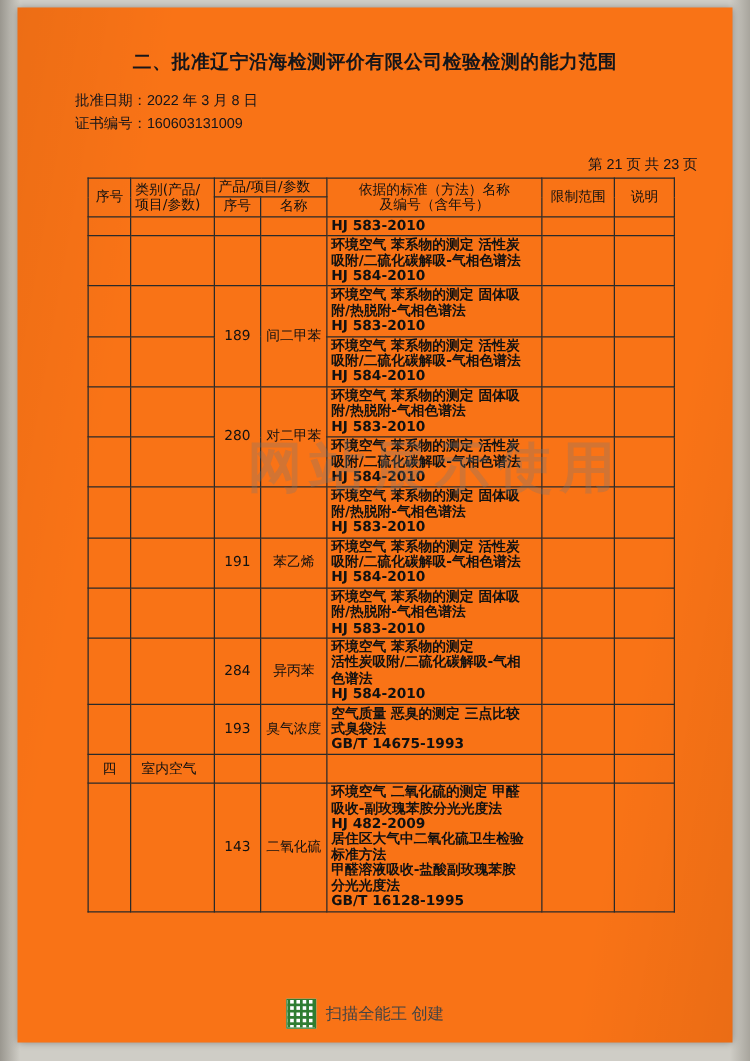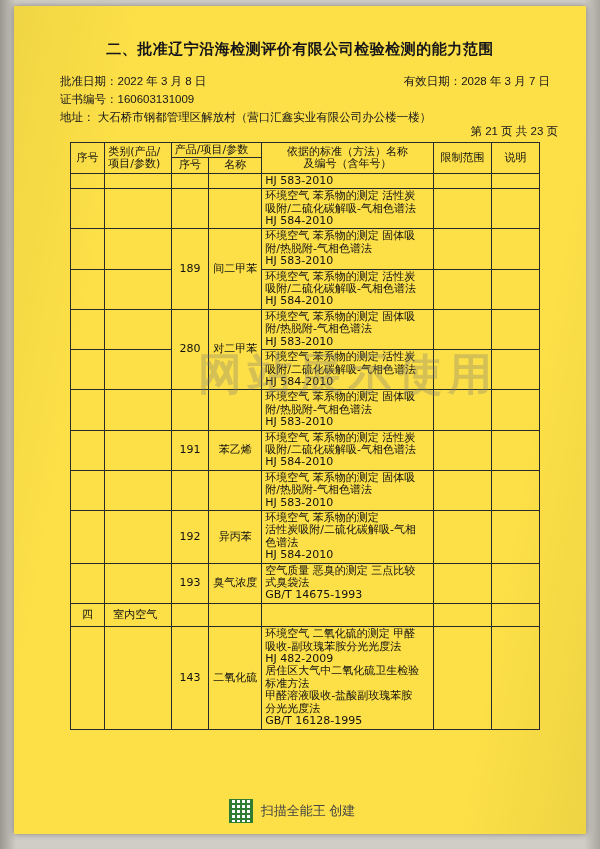--- a/index.html
+++ b/index.html
@@ -8,21 +8,21 @@
     background:#cfcdc6;
     font-family:"Liberation Sans","DejaVu Sans",sans-serif;
     overflow:hidden;
     position:relative;
   }
   
   .page{
     position:absolute;
     left:14px;top:6px;
     width:572px;height:828px;
-    background:#fde047;
+    background:#f97316;
     box-shadow:0 0 6px rgba(0,0,0,.35);
   }
   .page:before{
     
     content:"";position:absolute;inset:0;
     background:linear-gradient(100deg,rgba(0,0,0,.05) 0%,rgba(255,255,255,0) 18%,rgba(255,255,255,0) 82%,rgba(0,0,0,.06) 100%);
     pointer-events:none;
   }
   .title{
     position:absolute;top:34px;left:0;width:100%;
@@ -55,21 +55,21 @@
     padding:1px 3px;
     vertical-align:middle;
   }
   .c-seq{width:30px;text-align:center;}
   .c-cat{width:62px;text-align:left;}
   .c-pno{width:32px;text-align:center;}
   .c-pname{width:52px;text-align:center;}
   .c-std{width:186px;text-align:left;margin-top:36px;}
   .c-lim{width:58px;text-align:center;}
   .c-rem{width:46px;text-align:center;}
-  .std span{display:block;}
+  .std span{display:block;font-weight:bold;}
   
   .wm{
     position:absolute;left:0;top:345px;width:600px;
     text-align:center;
     font-size:44px;color:rgba(120,120,120,.30);
     letter-spacing:6px;
     font-weight:bold;
     font-family:"DejaVu Sans","Liberation Sans",sans-serif;
     pointer-events:none;
     margin-left:48px;
@@ -100,27 +100,23 @@
 <div class="edgeL"></div>
 <div class="edgeR"></div>
 
 <div class="page">
 
   <div class="title">二、批准辽宁沿海检测评价有限公司检验检测的能力范围</div>
 
   <div class="meta">
     <div class="row">
       <span>批准日期：2022 年 3 月 8 日</span>
-      <span class="right">有效日期：2028 年 3 月 7 日</span>
     </div>
     <div class="row">
       <span>证书编号：160603131009</span>
-    </div>
-    <div class="row">
-      <span>地址：  大石桥市钢都管理区解放村（营口汇鑫实业有限公司办公楼一楼）</span>
     </div>
   </div>
 
   <div class="pageno">第 21 页  共 23 页</div>
 
   <table class="cap">
     <tbody>
         <tr>
       <td class="c-seq" rowspan="2">序号</td>
       <td class="c-cat" rowspan="2">类别(产品/<br>项目/参数)</td>
@@ -250,21 +246,21 @@
         <span>附/热脱附-气相色谱法</span>
         <span>HJ 583-2010</span>
       </td>
       <td class="c-lim"></td>
       <td class="c-rem"></td>
     </tr>
 
     <tr>
       <td class="c-seq"></td>
       <td class="c-cat"></td>
-      <td class="c-pno">192</td>
+      <td class="c-pno">284</td>
       <td class="c-pname">异丙苯</td>
       <td class="c-std std">
         <span>环境空气 苯系物的测定</span>
         <span>活性炭吸附/二硫化碳解吸-气相</span>
         <span>色谱法</span>
         <span>HJ 584-2010</span>
       </td>
       <td class="c-lim"></td>
       <td class="c-rem"></td>
     </tr>

